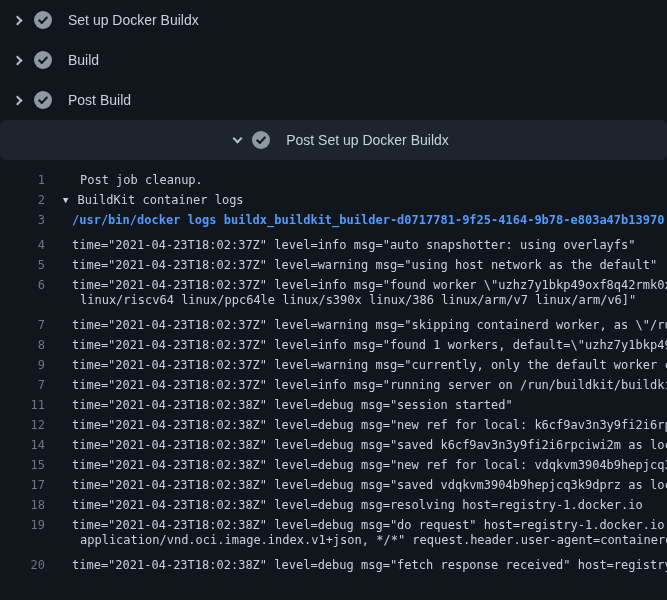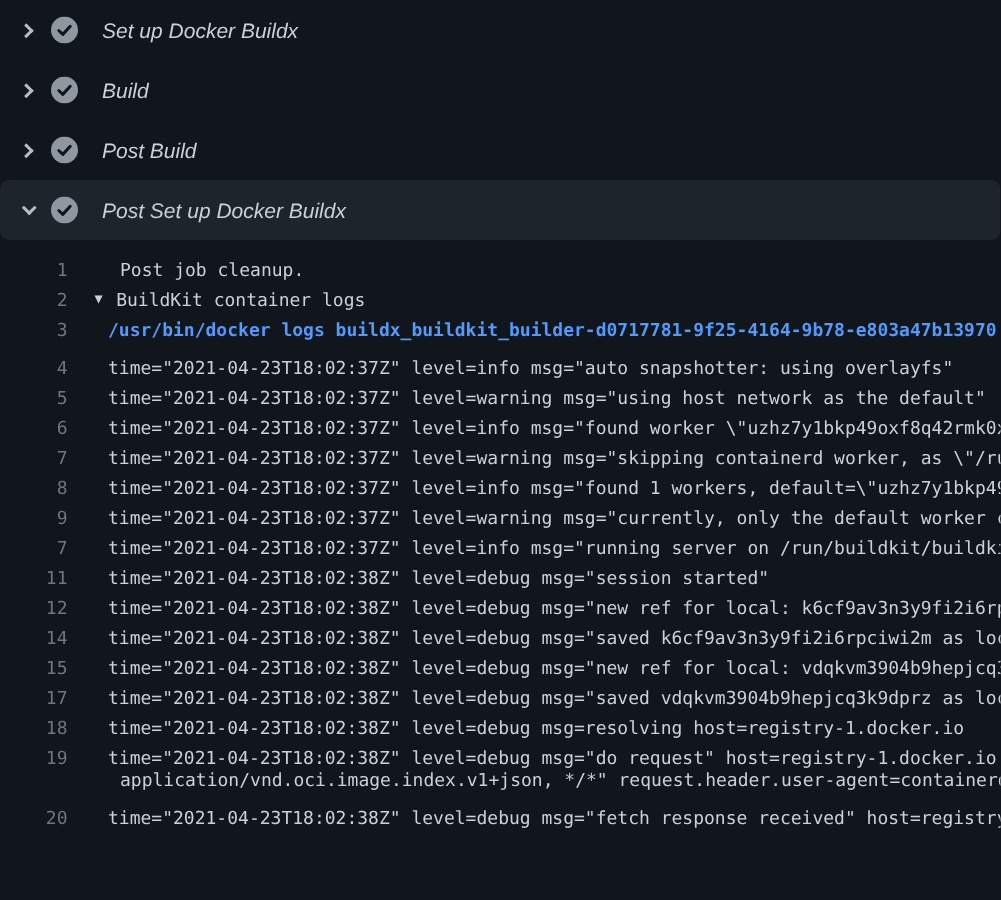--- a/index.html
+++ b/index.html
@@ -6,26 +6,26 @@
     --bg:#11151c; --row-hl:#1d242c; --fg:#c9d1d9; --muted:#6e7681;
     --blue:#4f9bff; --icon:#8f97a1; --chev:#b6bec6;
   }
   *{box-sizing:border-box;}
   html,body{margin:0;padding:0;}
   body{
     width:667px;height:600px;overflow:hidden;background:var(--bg);
     font-family:"Liberation Sans",sans-serif;color:var(--fg);
   }
   
-  .steps{width:100%;font-style:italic;}
+  .steps{width:100%;}
   .section{
     height:40px;display:flex;align-items:center;cursor:pointer;
     border-radius:6px;
   }
-  .section.expanded{background:var(--row-hl);}
+  .section.expanded{background:var(--row-hl);justify-content:center;}
   .chev-box{width:12px;height:12px;margin-left:13px;display:flex;align-items:center;justify-content:center;flex:none;}
   .chev{width:7px;height:7px;border-right:2px solid var(--chev);border-bottom:2px solid var(--chev);}
   .chev.right{transform:rotate(-45deg);margin-left:-3px;}
   .chev.down{transform:rotate(45deg);margin-top:-3px;}
   .check{margin-left:9px;flex:none;display:flex;}
   .sec-label{margin-left:16px;font-size:14px;color:var(--fg);white-space:pre;}
   
   .log{padding-top:10px;font-family:"DejaVu Sans Mono",monospace;font-size:12px;}
   .lrow{height:20px;display:flex;align-items:center;white-space:pre;}
   .num{
@@ -91,20 +91,21 @@
       <span class="sec-label">Post Set up Docker Buildx</span>
     </div>
   </div>
 <div class="log">
     <div class="lrow plain"><span class="num">1</span><span class="txt">Post job cleanup.</span></div>
     <div class="lrow group"><span class="num">2</span><span class="gmark">▼</span><span class="txt">BuildKit container logs</span></div>
     <div class="lrow command"><span class="num">3</span><span class="txt">/usr/bin/docker logs buildx_buildkit_builder-d0717781-9f25-4164-9b78-e803a47b13970</span></div>
     <div class="lrow log"><span class="num">4</span><span class="txt">time="2021-04-23T18:02:37Z" level=info msg="auto snapshotter: using overlayfs"</span></div>
     <div class="lrow log"><span class="num">5</span><span class="txt">time="2021-04-23T18:02:37Z" level=warning msg="using host network as the default"</span></div>
     <div class="lrow log"><span class="num">6</span><span class="txt">time="2021-04-23T18:02:37Z" level=info msg="found worker \"uzhz7y1bkp49oxf8q42rmk0xj</span></div>
+    <div class="lrow wrap"><span class="num"></span><span class="txt">linux/riscv64 linux/ppc64le linux/s390x linux/386 linux/arm/v7 linux/arm/v6]"</span></div>
     <div class="lrow log"><span class="num">7</span><span class="txt">time="2021-04-23T18:02:37Z" level=warning msg="skipping containerd worker, as \"/run</span></div>
     <div class="lrow log"><span class="num">8</span><span class="txt">time="2021-04-23T18:02:37Z" level=info msg="found 1 workers, default=\"uzhz7y1bkp49o</span></div>
     <div class="lrow log"><span class="num">9</span><span class="txt">time="2021-04-23T18:02:37Z" level=warning msg="currently, only the default worker ca</span></div>
     <div class="lrow log"><span class="num">7</span><span class="txt">time="2021-04-23T18:02:37Z" level=info msg="running server on /run/buildkit/buildkit</span></div>
     <div class="lrow log"><span class="num">11</span><span class="txt">time="2021-04-23T18:02:38Z" level=debug msg="session started"</span></div>
     <div class="lrow log"><span class="num">12</span><span class="txt">time="2021-04-23T18:02:38Z" level=debug msg="new ref for local: k6cf9av3n3y9fi2i6rpc</span></div>
     <div class="lrow log"><span class="num">14</span><span class="txt">time="2021-04-23T18:02:38Z" level=debug msg="saved k6cf9av3n3y9fi2i6rpciwi2m as loca</span></div>
     <div class="lrow log"><span class="num">15</span><span class="txt">time="2021-04-23T18:02:38Z" level=debug msg="new ref for local: vdqkvm3904b9hepjcq3k</span></div>
     <div class="lrow log"><span class="num">17</span><span class="txt">time="2021-04-23T18:02:38Z" level=debug msg="saved vdqkvm3904b9hepjcq3k9dprz as loca</span></div>
     <div class="lrow log"><span class="num">18</span><span class="txt">time="2021-04-23T18:02:38Z" level=debug msg=resolving host=registry-1.docker.io</span></div>

